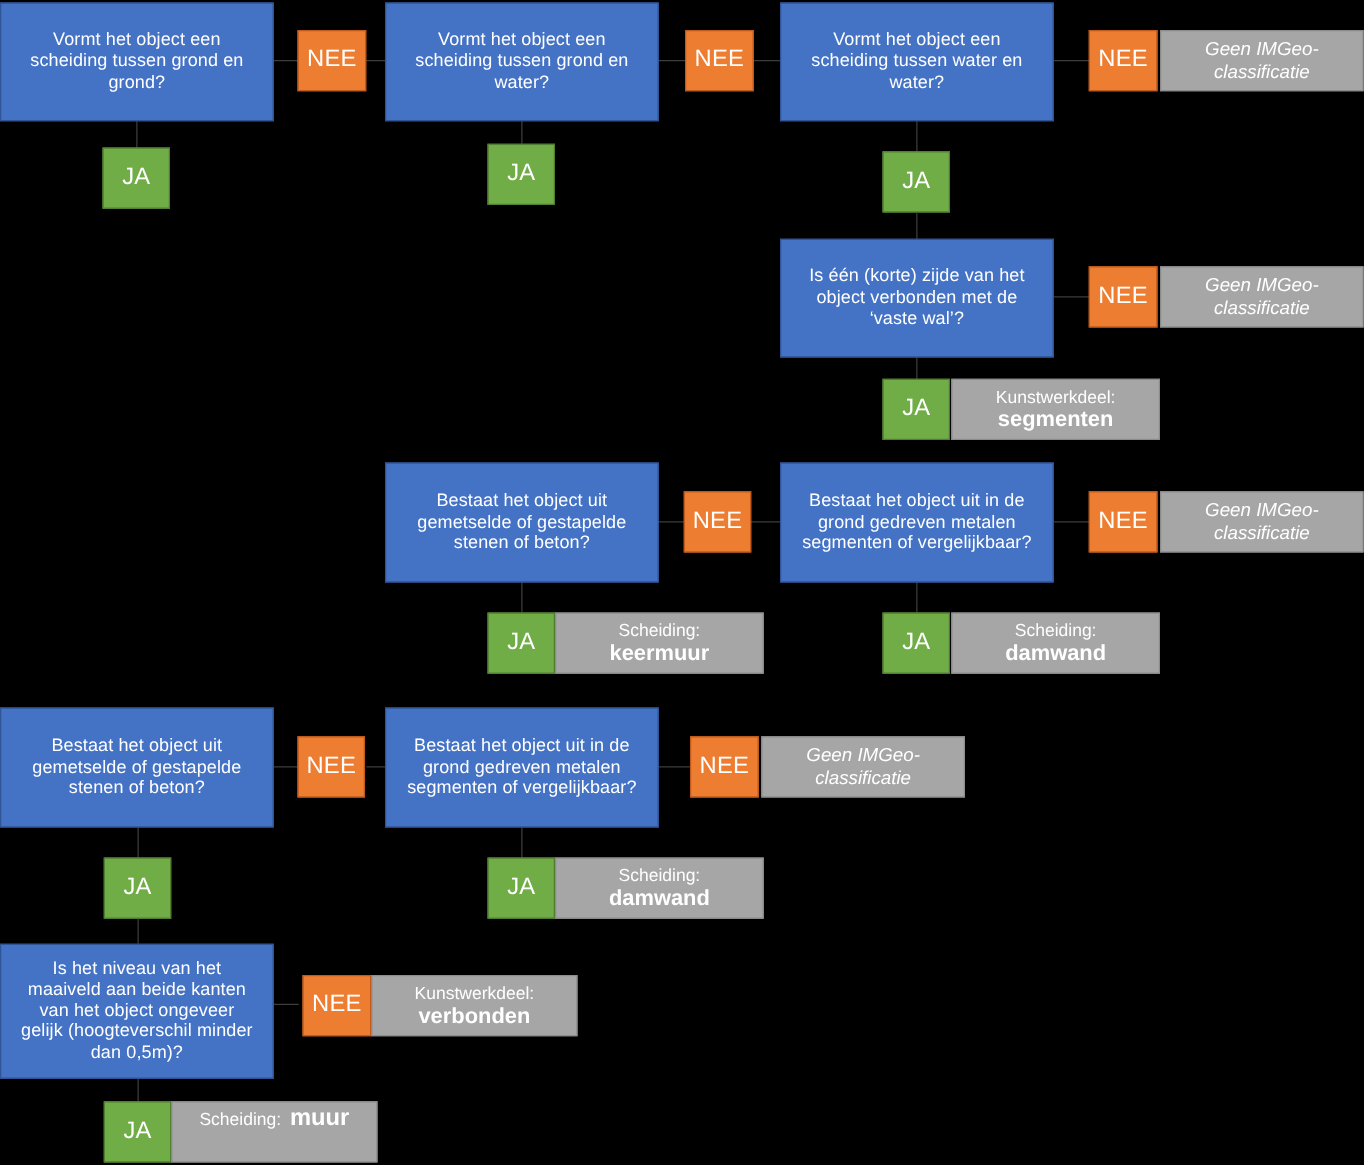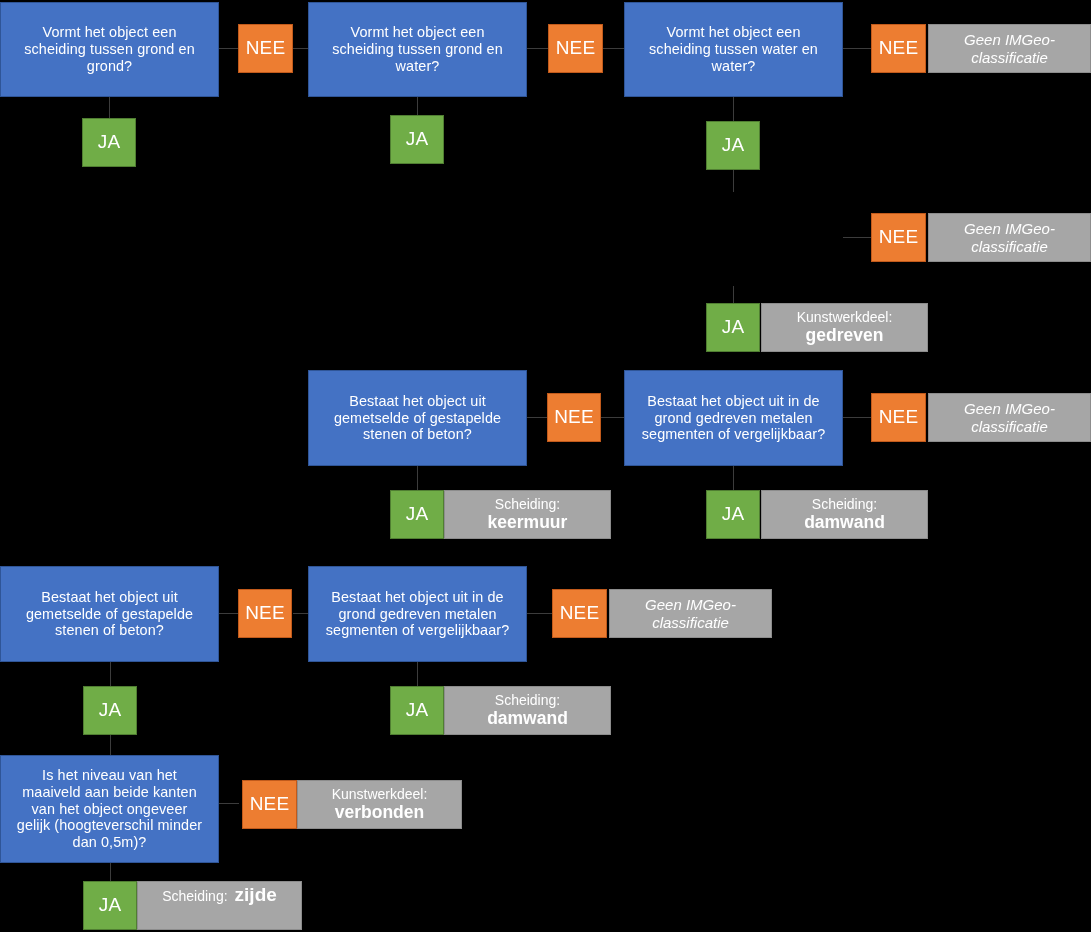--- a/index.html
+++ b/index.html
@@ -111,29 +111,32 @@
 classificatie</div>
 
   <div class="node ja" style="left:82px; top:118px; width:54px; height:49px;">JA</div>
   <div class="node ja" style="left:390px; top:115px; width:54px; height:49px;">JA</div>
   <div class="node ja" style="left:706px; top:121px; width:54px; height:49px;">JA</div>
 
   <div class="conn v" style="left:733px; top:170px; height:22px;"></div>
   <div class="conn h" style="left:843px; top:237px; width:29px;"></div>
   <div class="conn v" style="left:733px; top:286px; height:17px;"></div>
 
+  <div class="node q" style="left:624px; top:191px; width:219px; height:95px;">Is één (korte)  zijde van het
+object verbonden  met de
+‘vaste wal’?</div>
 
   <div class="node nee" style="left:871px; top:213px; width:55px; height:49px;">NEE</div>
   <div class="node res italic" style="left:928px; top:213px; width:163px; height:49px;">Geen IMGeo-
 classificatie</div>
 
   <div class="node ja" style="left:706px; top:303px; width:54px; height:49px;">JA</div>
   <div class="node res" style="left:761px; top:303px; width:167px; height:49px;">
     <span class="res-label">Kunstwerkdeel:</span>
-    <span class="res-value">gedreven</span>
+    <span class="res-value">segmenten</span>
   </div>
 
   <div class="conn h" style="left:526px; top:417px; width:22px;"></div>
   <div class="conn h" style="left:600px; top:417px; width:24px;"></div>
   <div class="conn h" style="left:843px; top:417px; width:29px;"></div>
   <div class="conn v" style="left:417px; top:466px; height:24px;"></div>
   <div class="conn v" style="left:733px; top:466px; height:24px;"></div>
 
   <div class="node q" style="left:308px; top:370px; width:219px; height:96px;">Bestaat het object  uit
 gemetselde of gestapelde
@@ -201,16 +204,16 @@
 
   <div class="node nee" style="left:242px; top:780px; width:55px; height:49px;">NEE</div>
   <div class="node res" style="left:297px; top:780px; width:165px; height:49px;">
     <span class="res-label">Kunstwerkdeel:</span>
     <span class="res-value">verbonden</span>
   </div>
 
   <div class="node ja" style="left:83px; top:881px; width:54px; height:49px;">JA</div>
   <div class="node res inline" style="left:137px; top:881px; width:165px; height:49px;">
     <span class="res-label">Scheiding:</span>
-    <span class="res-value">zijde</span>
+    <span class="res-value">muur</span>
   </div>
 
 </div>
 
 </body></html>

